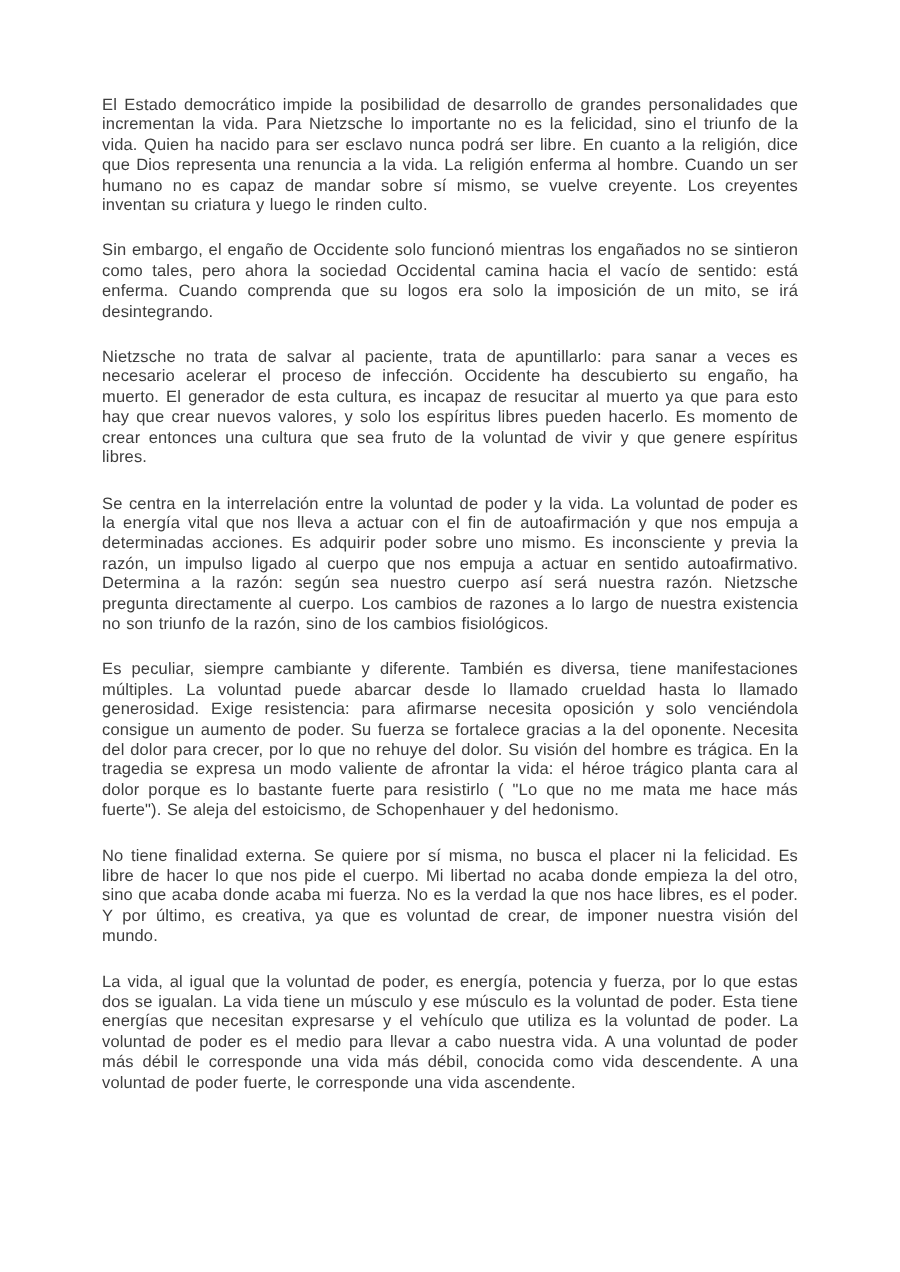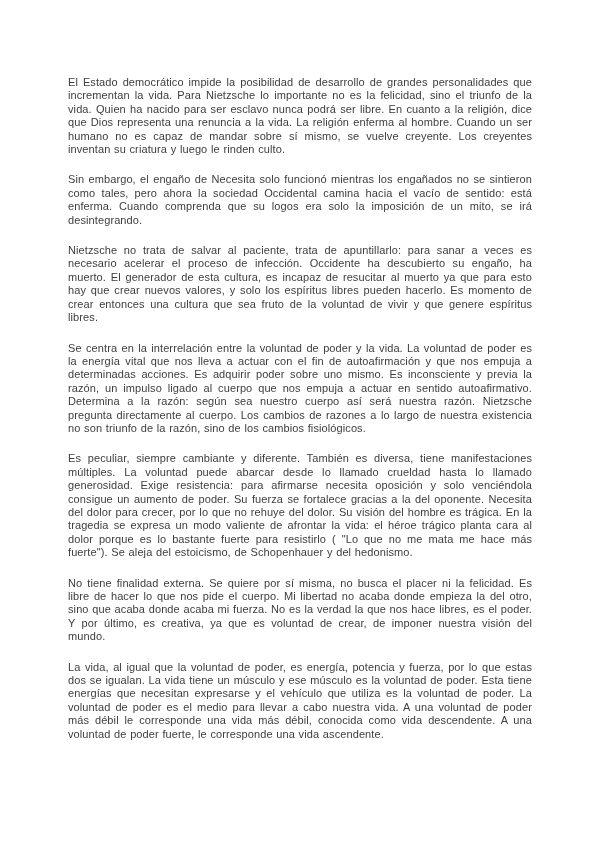--- a/index.html
+++ b/index.html
@@ -16,36 +16,36 @@
     overflow: hidden;
     font-family: "Liberation Sans", "DejaVu Sans", sans-serif;
   }
   .page-body {
     position: absolute;
     top: 64px;
     left: 68px;
     width: 464px;
   }
   .para {
-    margin: 12px 0 17px 0;
+    margin: 0 0 17px 0;
     font-size: 11px;
     line-height: 13.4px;
     color: #3d3d3d;
     text-align: justify;
     text-justify: inter-word;
     letter-spacing: 0.1px;
     word-spacing: 0.5px;
   }
 </style>
 </head>
 <body>
 
 <div class="page">
   <div class="page-body">
     <p class="para">El Estado democrático impide la posibilidad de desarrollo de grandes personalidades que incrementan la vida. Para Nietzsche lo importante no es la felicidad, sino el triunfo de la vida.  Quien ha nacido para ser esclavo nunca podrá ser libre. En cuanto a la religión, dice que Dios representa una renuncia a la vida. La religión enferma al hombre. Cuando un ser humano no es capaz de mandar sobre sí mismo, se vuelve creyente. Los creyentes inventan su criatura y luego le rinden culto.</p>
-    <p class="para">Sin embargo, el engaño de Necesita solo funcionó mientras los engañados no se sintieron como tales, pero ahora la sociedad Occidental camina hacia el vacío de sentido: está enferma. Cuando comprenda que su logos era solo la imposición de un mito, se irá desintegrando.</p>
+    <p class="para">Sin embargo, el engaño de Occidente solo funcionó mientras los engañados no se sintieron como tales, pero ahora la sociedad Occidental camina hacia el vacío de sentido: está enferma. Cuando comprenda que su logos era solo la imposición de un mito, se irá desintegrando.</p>
     <p class="para">Nietzsche no trata de salvar al paciente, trata de apuntillarlo: para sanar a veces es necesario acelerar el proceso de infección. Occidente ha descubierto su engaño, ha muerto. El generador de esta cultura, es incapaz de resucitar al muerto ya que para esto hay que crear nuevos valores, y solo los espíritus libres pueden hacerlo. Es momento de crear entonces una cultura que sea fruto de la voluntad de vivir y que genere espíritus libres.</p>
     <p class="para">Se centra en la interrelación entre la voluntad de poder y la vida. La voluntad de poder es la energía vital que nos lleva a actuar con el fin de autoafirmación y que nos empuja a determinadas acciones. Es adquirir poder sobre uno mismo. Es inconsciente y previa la razón, un impulso ligado al cuerpo que nos empuja a actuar en sentido autoafirmativo. Determina a la razón: según sea nuestro cuerpo así será nuestra razón. Nietzsche pregunta directamente al cuerpo. Los cambios de razones a lo largo de nuestra existencia no son triunfo de la razón, sino de los cambios fisiológicos.</p>
     <p class="para">Es peculiar, siempre cambiante y diferente. También es diversa, tiene manifestaciones múltiples. La voluntad puede abarcar desde lo llamado crueldad hasta lo llamado generosidad. Exige resistencia: para afirmarse necesita oposición y solo venciéndola consigue un aumento de poder.  Su fuerza se fortalece gracias a la del oponente. Necesita del dolor para crecer, por lo que no rehuye del dolor. Su visión del hombre es trágica. En la tragedia se expresa un modo valiente de afrontar la vida: el héroe trágico planta cara al dolor porque es lo bastante fuerte para resistirlo ( "Lo que no me mata me hace más fuerte").  Se aleja del estoicismo, de Schopenhauer y del hedonismo.</p>
     <p class="para">No tiene finalidad externa. Se quiere por sí misma, no busca el placer ni la felicidad. Es libre de hacer lo que nos pide el cuerpo. Mi libertad no acaba donde empieza la del otro, sino que acaba donde acaba mi fuerza. No es la verdad la que nos hace libres, es el poder. Y por último, es creativa, ya que es voluntad de crear, de imponer nuestra visión del mundo.</p>
     <p class="para">La vida, al igual que la voluntad de poder, es energía, potencia y fuerza, por lo que estas dos se igualan. La vida tiene un músculo y ese músculo es la voluntad de poder. Esta tiene energías que necesitan expresarse y el vehículo que utiliza es la voluntad de poder. La voluntad de poder es el medio para llevar a cabo nuestra vida. A una voluntad de poder más débil le corresponde una vida más débil, conocida como  vida descendente. A una voluntad de poder fuerte, le corresponde una vida ascendente.</p>
   </div>
 </div>
 
 </body></html>

